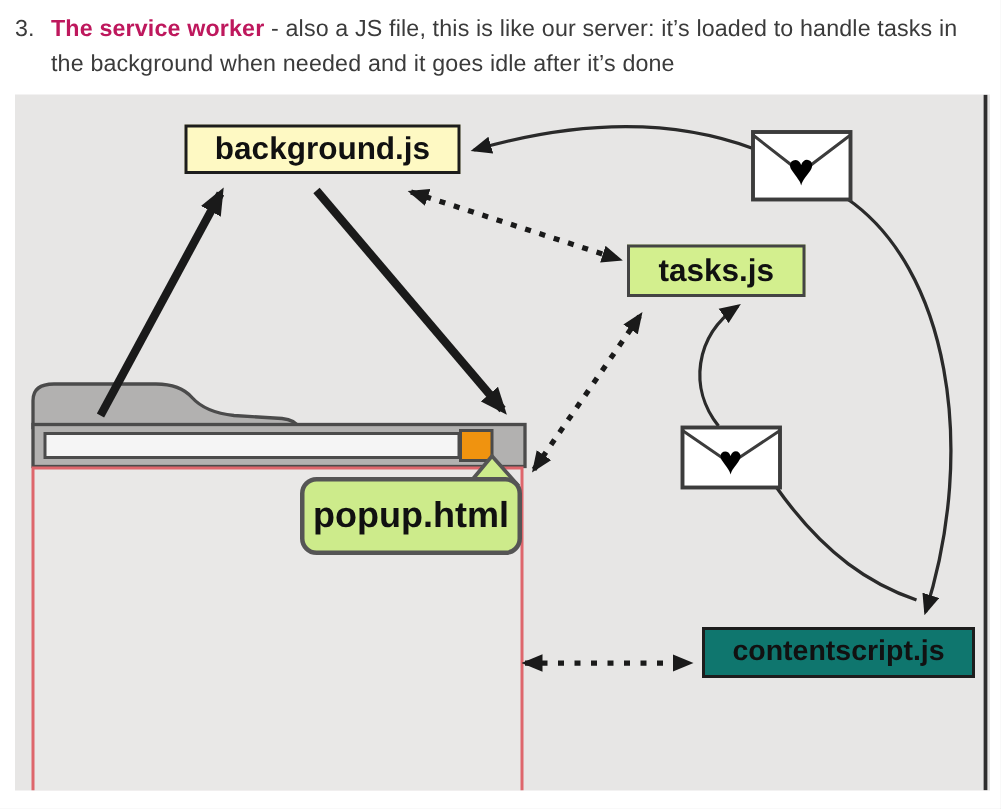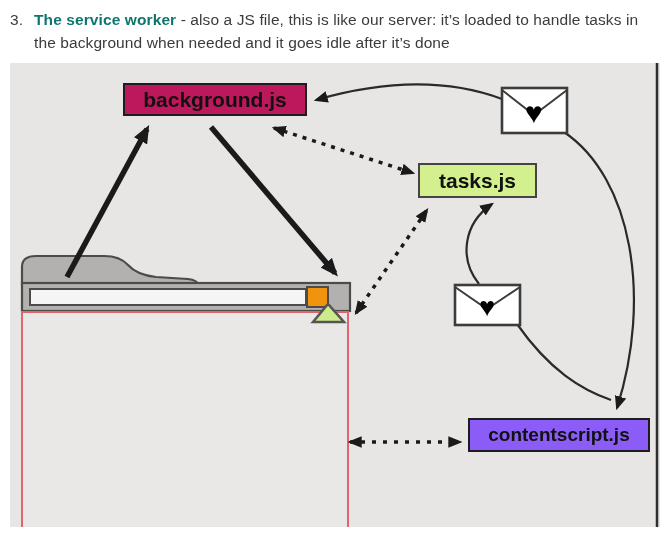--- a/index.html
+++ b/index.html
@@ -11,54 +11,54 @@
     position: relative;
   }
   
   .doc-text {
     position: absolute; left: 10px; top: 8px; width: 652px;
     display: flex;
     font-size: 15.5px; line-height: 23px; color: #3b3b3b;
     letter-spacing: 0.1px;
   }
   .doc-text .num { width: 24px; flex: 0 0 24px; }
-  .doc-text .body b { font-weight: 700; color: #0f766e; }
+  .doc-text .body b { font-weight: 700; color: #be185d; }
   
   .diagram {
     position: absolute; left: 10px; top: 63px;
     width: 650px; height: 464px;
     background: #e7e6e5;
     overflow: hidden;
   }
   .diagram svg { position: absolute; left: 0; top: 0; }
   .node {
     position: absolute;
     display: flex; align-items: center; justify-content: center;
     font-weight: 700; color: #111;
     white-space: nowrap;
   }
   .node.bgjs {
     left: 113px; top: 20px; width: 184px; height: 33px;
-    background: #be185d; border: 2px solid #1d1d1d;
+    background: #fef9c3; border: 2px solid #1d1d1d;
     font-size: 21px;
   }
   .node.popupjs {
     left: 408px; top: 100px; width: 119px; height: 35px;
     background: #d3ef8e; border: 2px solid #444;
     font-size: 21px;
   }
   .node.popuphtml {
     left: 190px; top: 255px; width: 148px; height: 52px;
     background: #cdeb8b; border: 3px solid #555;
     border-radius: 11px;
     font-size: 24px;
   }
   .node.contentscript {
     left: 458px; top: 355px; width: 182px; height: 34px;
-    background: #8b5cf6; border: 2px solid #1d1d1d;
+    background: #0f766e; border: 2px solid #1d1d1d;
     font-size: 19px;
   }
 </style>
 </head>
 <body>
 
 <div class="doc-text">
   <span class="num">3.</span>
   <span class="body"><b>The service worker</b><span> - also a JS file, this is like our server: it’s loaded to handle tasks in the background when needed and it goes idle after it’s done</span></span>
 </div>
@@ -106,14 +106,15 @@
       <text x="477" y="253" text-anchor="middle" font-size="27" fill="#000">♥</text>
     </g>
 
     <polygon points="303,259 318,241 334,259" fill="#cdeb8b" stroke="#555" stroke-width="2.5"></polygon>
 
     <line x1="647" y1="0" x2="647" y2="464" stroke="#2e2e2e" stroke-width="2.5"></line>
   </svg>
 
   <div class="node bgjs">background.js</div>
   <div class="node popupjs">tasks.js</div>
+  <div class="node popuphtml">popup.html</div>
   <div class="node contentscript">contentscript.js</div>
 </div>
 
 </body></html>

